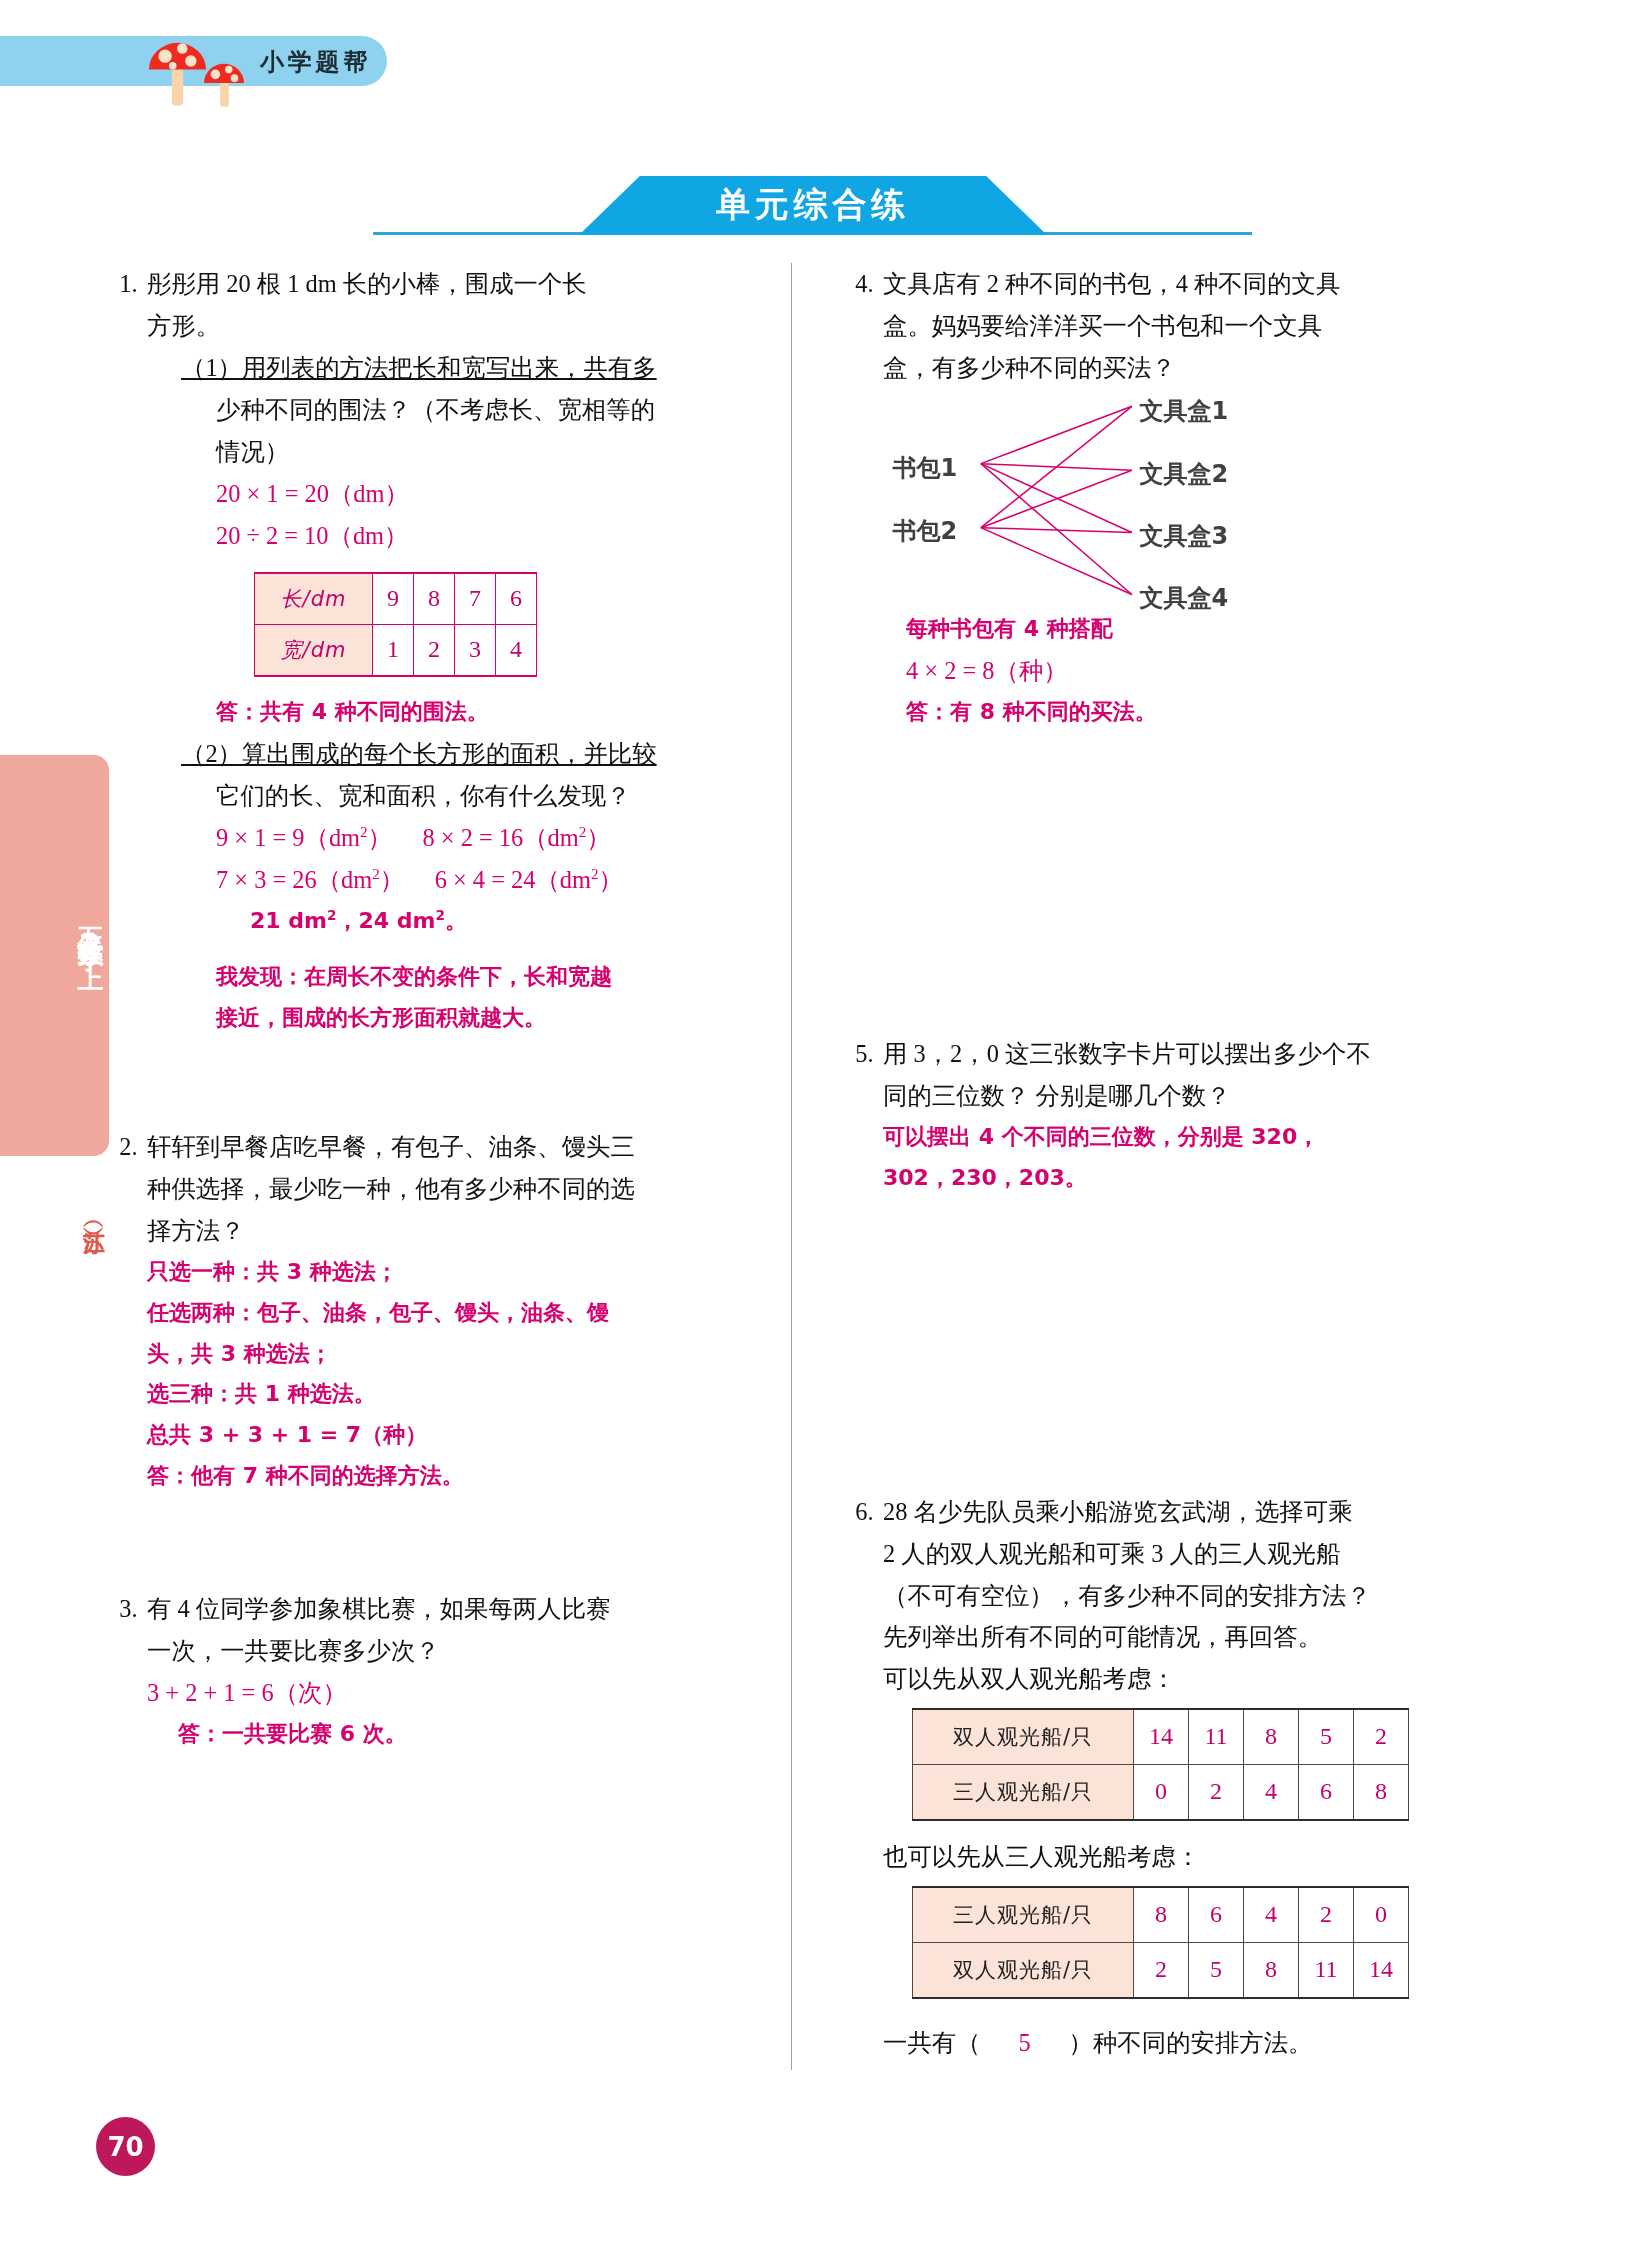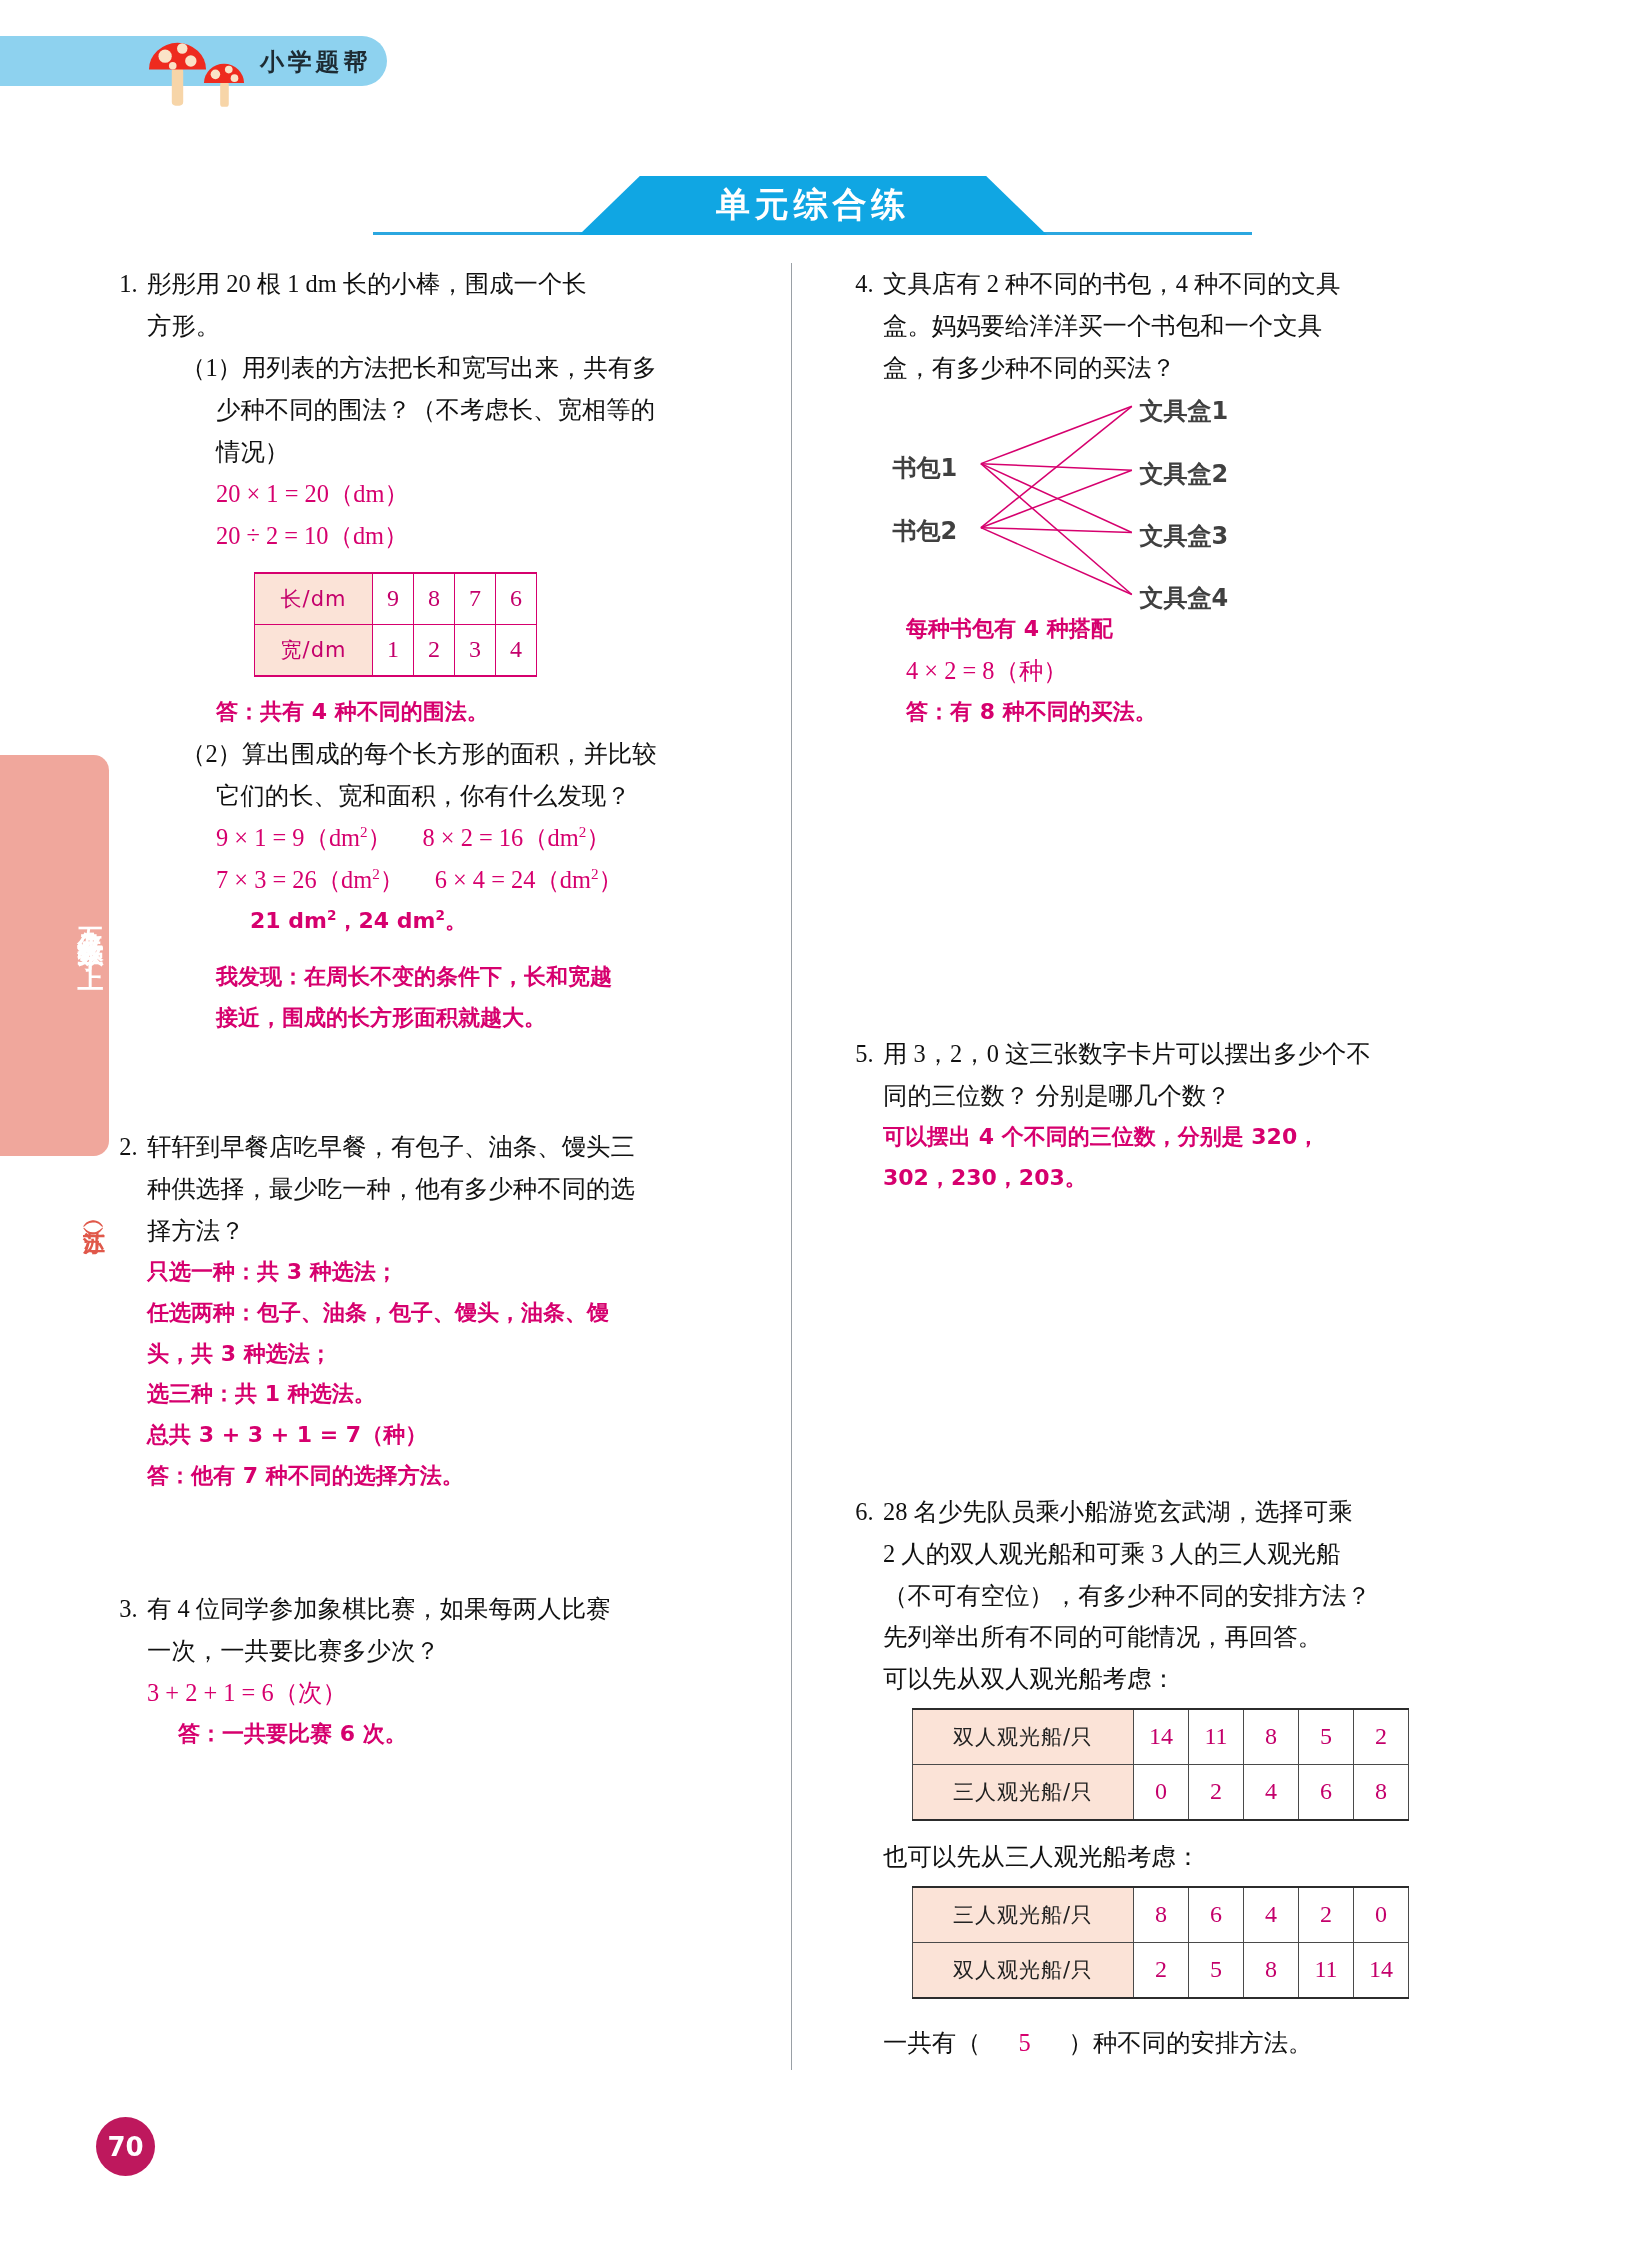--- a/index.html
+++ b/index.html
@@ -181,21 +181,21 @@
   }
   .q-num {
     position: absolute;
     left: 0;
     top: 0;
     width: 32.5px;
     text-align: right;
     font-family: "Liberation Serif", serif;
   }
   .q-body { padding-left: 42px; }
-  .sub { padding-left: 34px; }
+  .sub { padding-left: 34px; text-decoration: underline; }
   .sub-ind { padding-left: 69px; }
   .ans-h {
     color: #d6006e;
     font-family: "DejaVu Sans", sans-serif;
     font-size: 22px;
     font-weight: bold;
     line-height: 1.85;
   }
   .math {
     font-family: "Liberation Serif", serif;
@@ -225,21 +225,21 @@
     font-family: "DejaVu Sans", sans-serif;
     font-size: 21px;
     font-weight: normal;
     letter-spacing: 1px;
   }
   table.wb tr:first-child td { border-top: 2.9px solid #d6006e; }
   table.wb tr:last-child  td { border-bottom: 2.9px solid #d6006e; }
 
   
   #t-q1 { margin-left: 107px; }
-  #t-q1 td.hdr { width: 117px; height: 50px; }
+  #t-q1 td.hdr { width: 117px; height: 50px; font-style: italic; }
   #t-q1 td.val { width: 40px;  height: 50px; }
 
   
   table.wb2 {
     border-collapse: collapse;
     font-family: "Liberation Serif", serif;
     margin-left: 29px;
   }
   table.wb2 td {
     border: 1.4px solid #4a4a4a;

